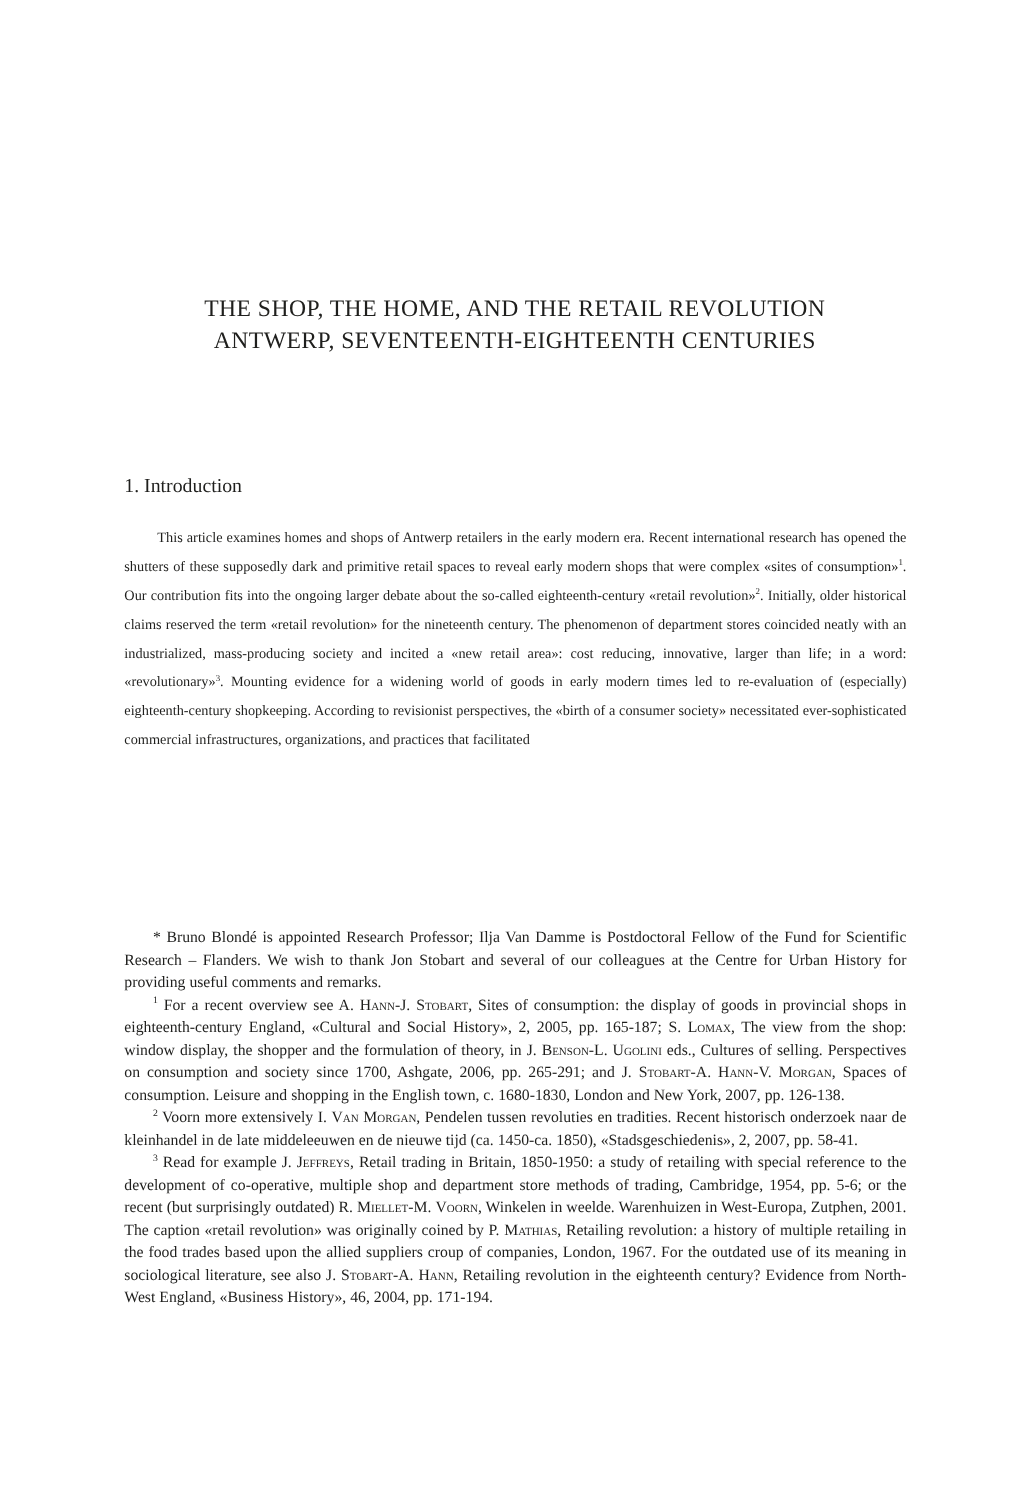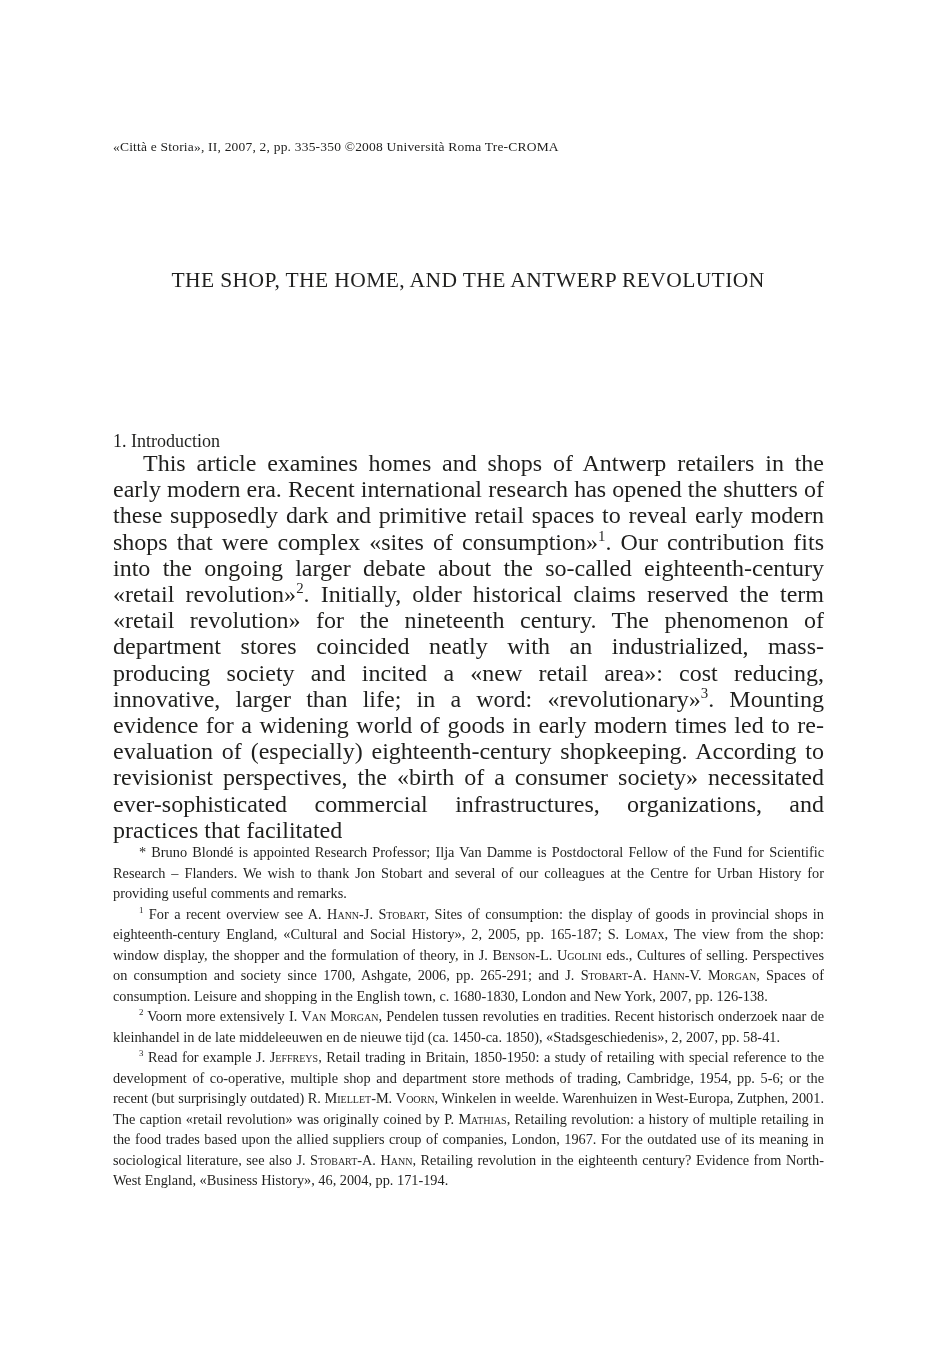--- a/index.html
+++ b/index.html
@@ -37,24 +37,24 @@
   .section-heading {
     position: absolute;
     top: 429px; left: 113px;
     margin: 0;
     font-weight: normal;
     font-size: 18px;
     line-height: 24px;
   }
   .body-text {
     position: absolute;
-    top: 450px; left: 113px;
+    top: 476px; left: 113px;
     width: 711px;
     margin: 0;
-    font-size: 24px;
+    font-size: 13px;
     line-height: 26.2px;
     text-align: justify;
     text-indent: 30px;
   }
   .footnotes {
     position: absolute;
     top: 842px; left: 113px;
     width: 711px;
     font-size: 14.3px;
     line-height: 20.5px;
@@ -63,24 +63,24 @@
   .footnote { margin: 0; text-indent: 26px; }
   .it { }
   .sc { font-variant: small-caps; }
   sup { font-size: 0.62em; line-height: 0; vertical-align: super; }
 </style>
 </head>
 <body>
 
 <div class="page">
 
-  <div class="running-header">«Città e Storia», II, 2007, 2, pp. 335-350 ©2008 Università Roma Tre-CROMA</div>
 
   <h1 class="title">
-    <span class="title-line">THE SHOP, THE HOME, AND THE ANTWERP REVOLUTION</span>
+    <span class="title-line">THE SHOP, THE HOME, AND THE RETAIL REVOLUTION</span>
+    <span class="title-line">ANTWERP, SEVENTEENTH-EIGHTEENTH CENTURIES</span>
   </h1>
 
   <h2 class="section-heading"><span>1. </span><span class="it">Introduction</span></h2>
 
   <p class="body-text"><span>This article examines homes and shops of Antwerp retailers in the early modern era. Recent international research has opened the shutters of these supposedly dark and primitive retail spaces to reveal early modern shops that were complex «</span><span class="it">sites of consumption</span><span>»</span><sup>1</sup><span>. Our contribution fits into the ongoing larger debate about the so-called eighteenth-century «retail revolution»</span><sup>2</sup><span>. Initially, older historical claims reserved the term «retail revolution» for the nineteenth century. The phenomenon of department stores coincided neatly with an industrialized, mass-producing society and incited a «new retail area»: cost reducing, innovative, larger than life; in a word: «revolutionary»</span><sup>3</sup><span>. Mounting evidence for a widening world of goods in early modern times led to re-evaluation of (especially) eighteenth-century shopkeeping. According to revisionist perspectives, the «birth of a consumer society» necessitated ever-sophisticated commercial infrastructures, organizations, and practices that facilitated</span></p>
 
   <div class="footnotes">
     <p class="footnote"><span>* Bruno Blondé is appointed Research Professor; Ilja Van Damme is Postdoctoral Fellow of the Fund for Scientific Research – Flanders. We wish to thank Jon Stobart and several of our colleagues at the Centre for Urban History for providing useful comments and remarks.</span></p>
     <p class="footnote"><sup>1</sup><span> For a recent overview see A. </span><span class="sc">Hann</span><span>-J. </span><span class="sc">Stobart</span><span>, </span><span class="it">Sites of consumption: the display of goods in provincial shops in eighteenth-century England</span><span>, «Cultural and Social History», 2, 2005, pp. 165-187; S. </span><span class="sc">Lomax</span><span>, </span><span class="it">The view from the shop: window display, the shopper and the formulation of theory,</span><span> in J. </span><span class="sc">Benson</span><span>-L. </span><span class="sc">Ugolini</span><span> eds., </span><span class="it">Cultures of selling. Perspectives on consumption and society since 1700</span><span>, Ashgate, 2006, pp. 265-291; and J. </span><span class="sc">Stobart</span><span>-A. </span><span class="sc">Hann</span><span>-V. </span><span class="sc">Morgan</span><span>, </span><span class="it">Spaces of consumption. Leisure and shopping in the English town, c. 1680-1830</span><span>, London and New York, 2007, pp. 126-138.</span></p>
     <p class="footnote"><sup>2</sup><span> Voorn more extensively I. </span><span class="sc">Van Morgan</span><span>, </span><span class="it">Pendelen tussen revoluties en tradities. Recent historisch onderzoek naar de kleinhandel in de late middeleeuwen en de nieuwe tijd (ca. 1450-ca. 1850)</span><span>, «Stadsgeschiedenis», 2, 2007, pp. 58-41.</span></p>

